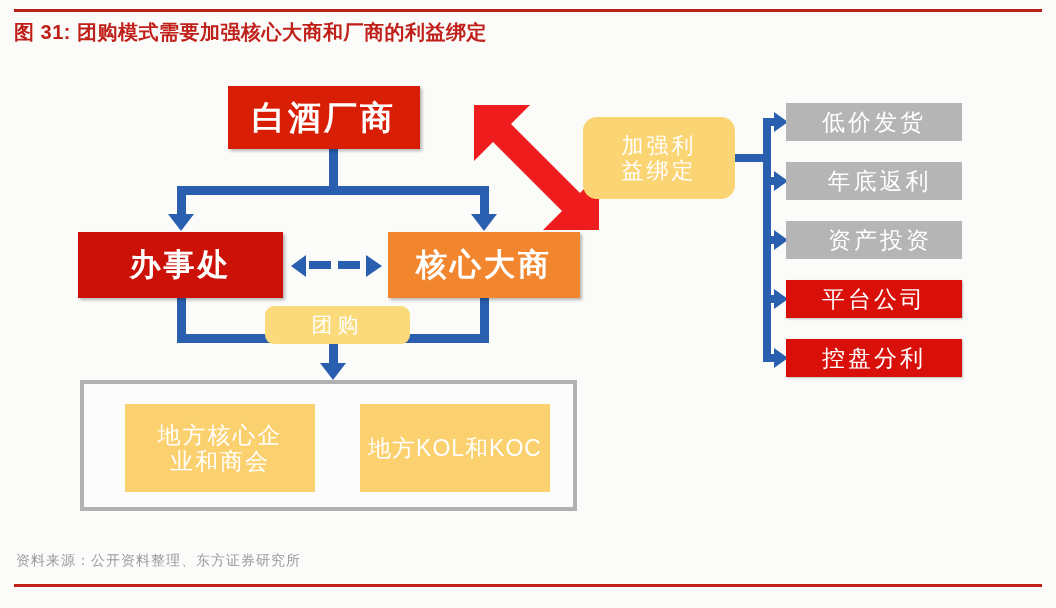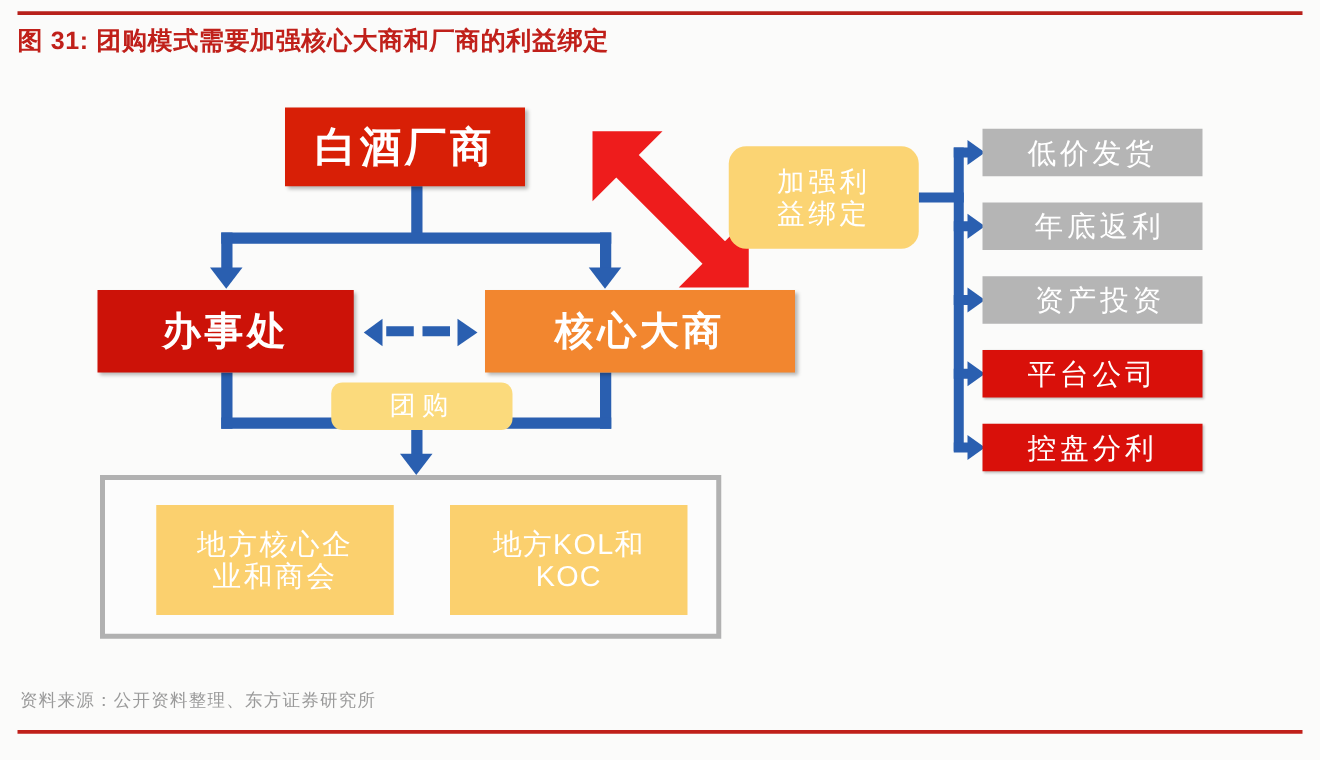--- a/index.html
+++ b/index.html
@@ -86,21 +86,21 @@
     left: 78px; top: 232px;
     width: 205px; height: 66px;
     background: #cc1208;
     font-size: 31px;
     font-weight: bold;
     letter-spacing: 3px;
   }
   
   #node-core-dist {
     left: 388px; top: 232px;
-    width: 248px; height: 66px;
+    width: 192px; height: 66px;
     background: #f2862f;
     font-size: 31px;
     font-weight: bold;
     letter-spacing: 3px;
   }
   
   #node-groupbuy {
     left: 265px; top: 306px;
     width: 145px; height: 38px;
     background: #fbda7c;
@@ -140,21 +140,21 @@
     color: #ffffff;
     flex-direction: column;
   }
   #node-local-kol {
     left: 360px; top: 404px;
     width: 190px; height: 88px;
     background: #fbd06e;
     font-size: 23px;
     letter-spacing: 1px;
     color: #ffffff;
-    flex-direction: column;
+    flex-direction: row;
   }
   .node .ln { display: block; white-space: nowrap; text-align: right; }
 
   
   .rnode {
     position: absolute;
     left: 786px;
     width: 176px;
     height: 38px;
     display: flex;

